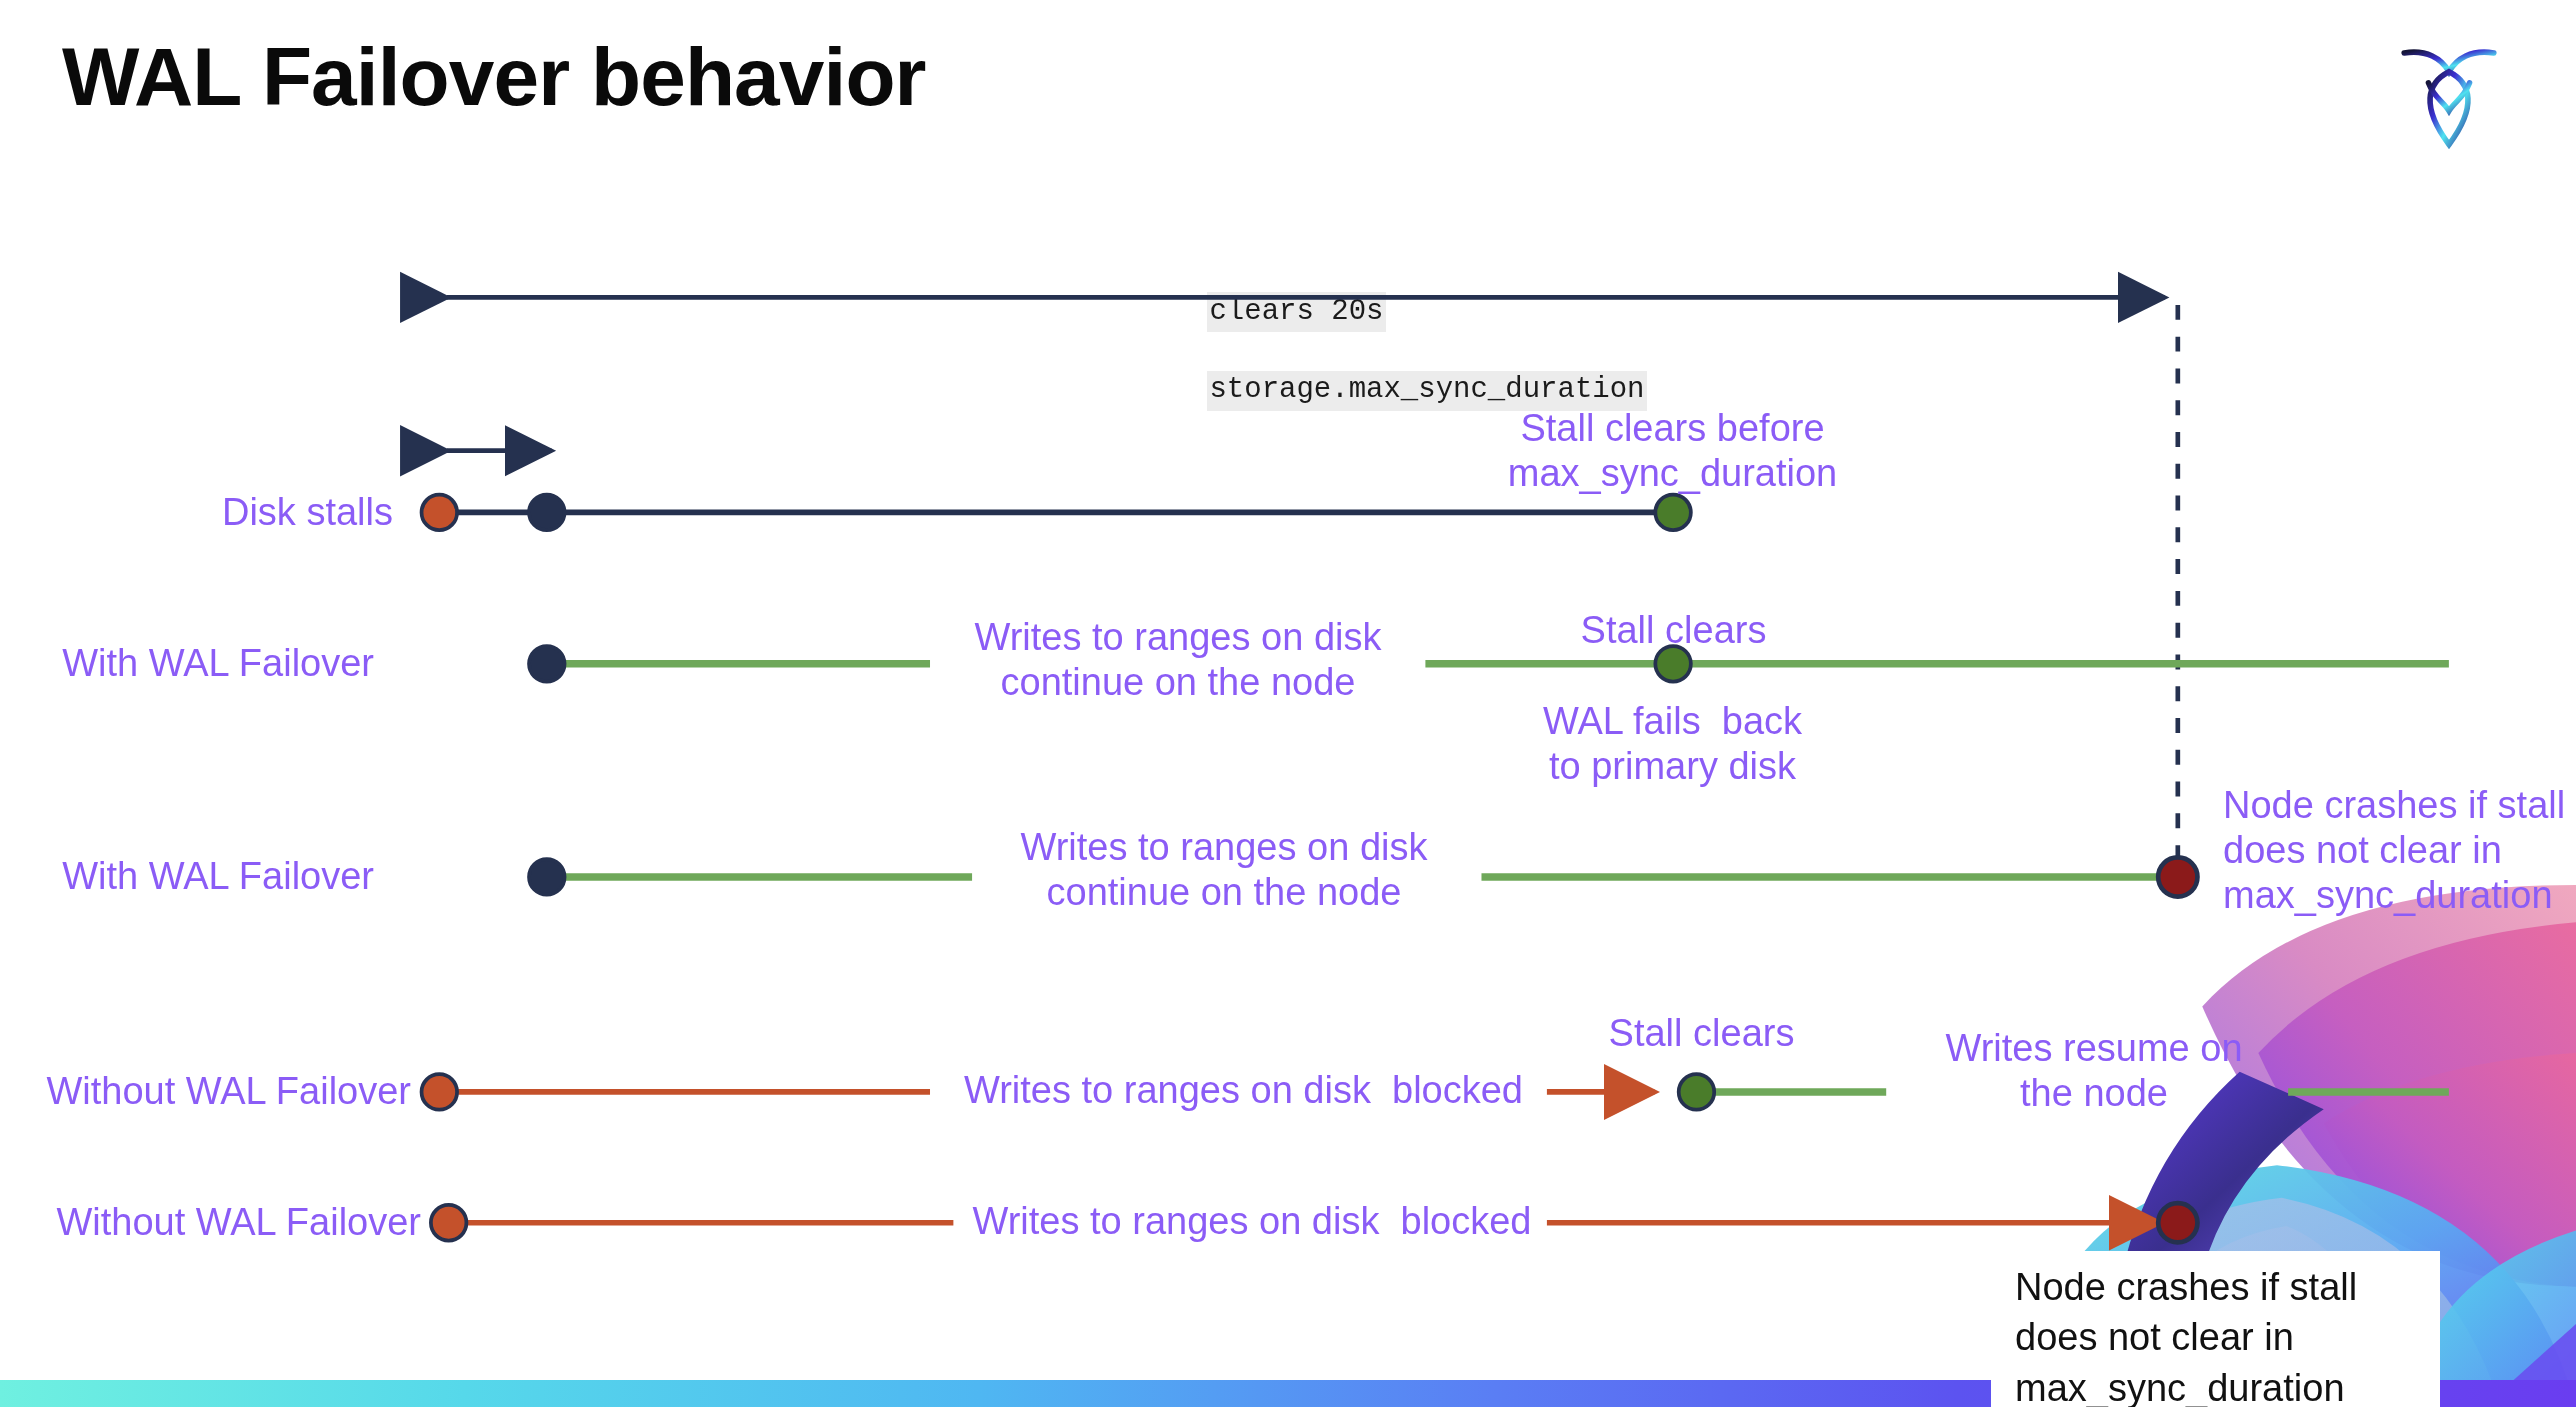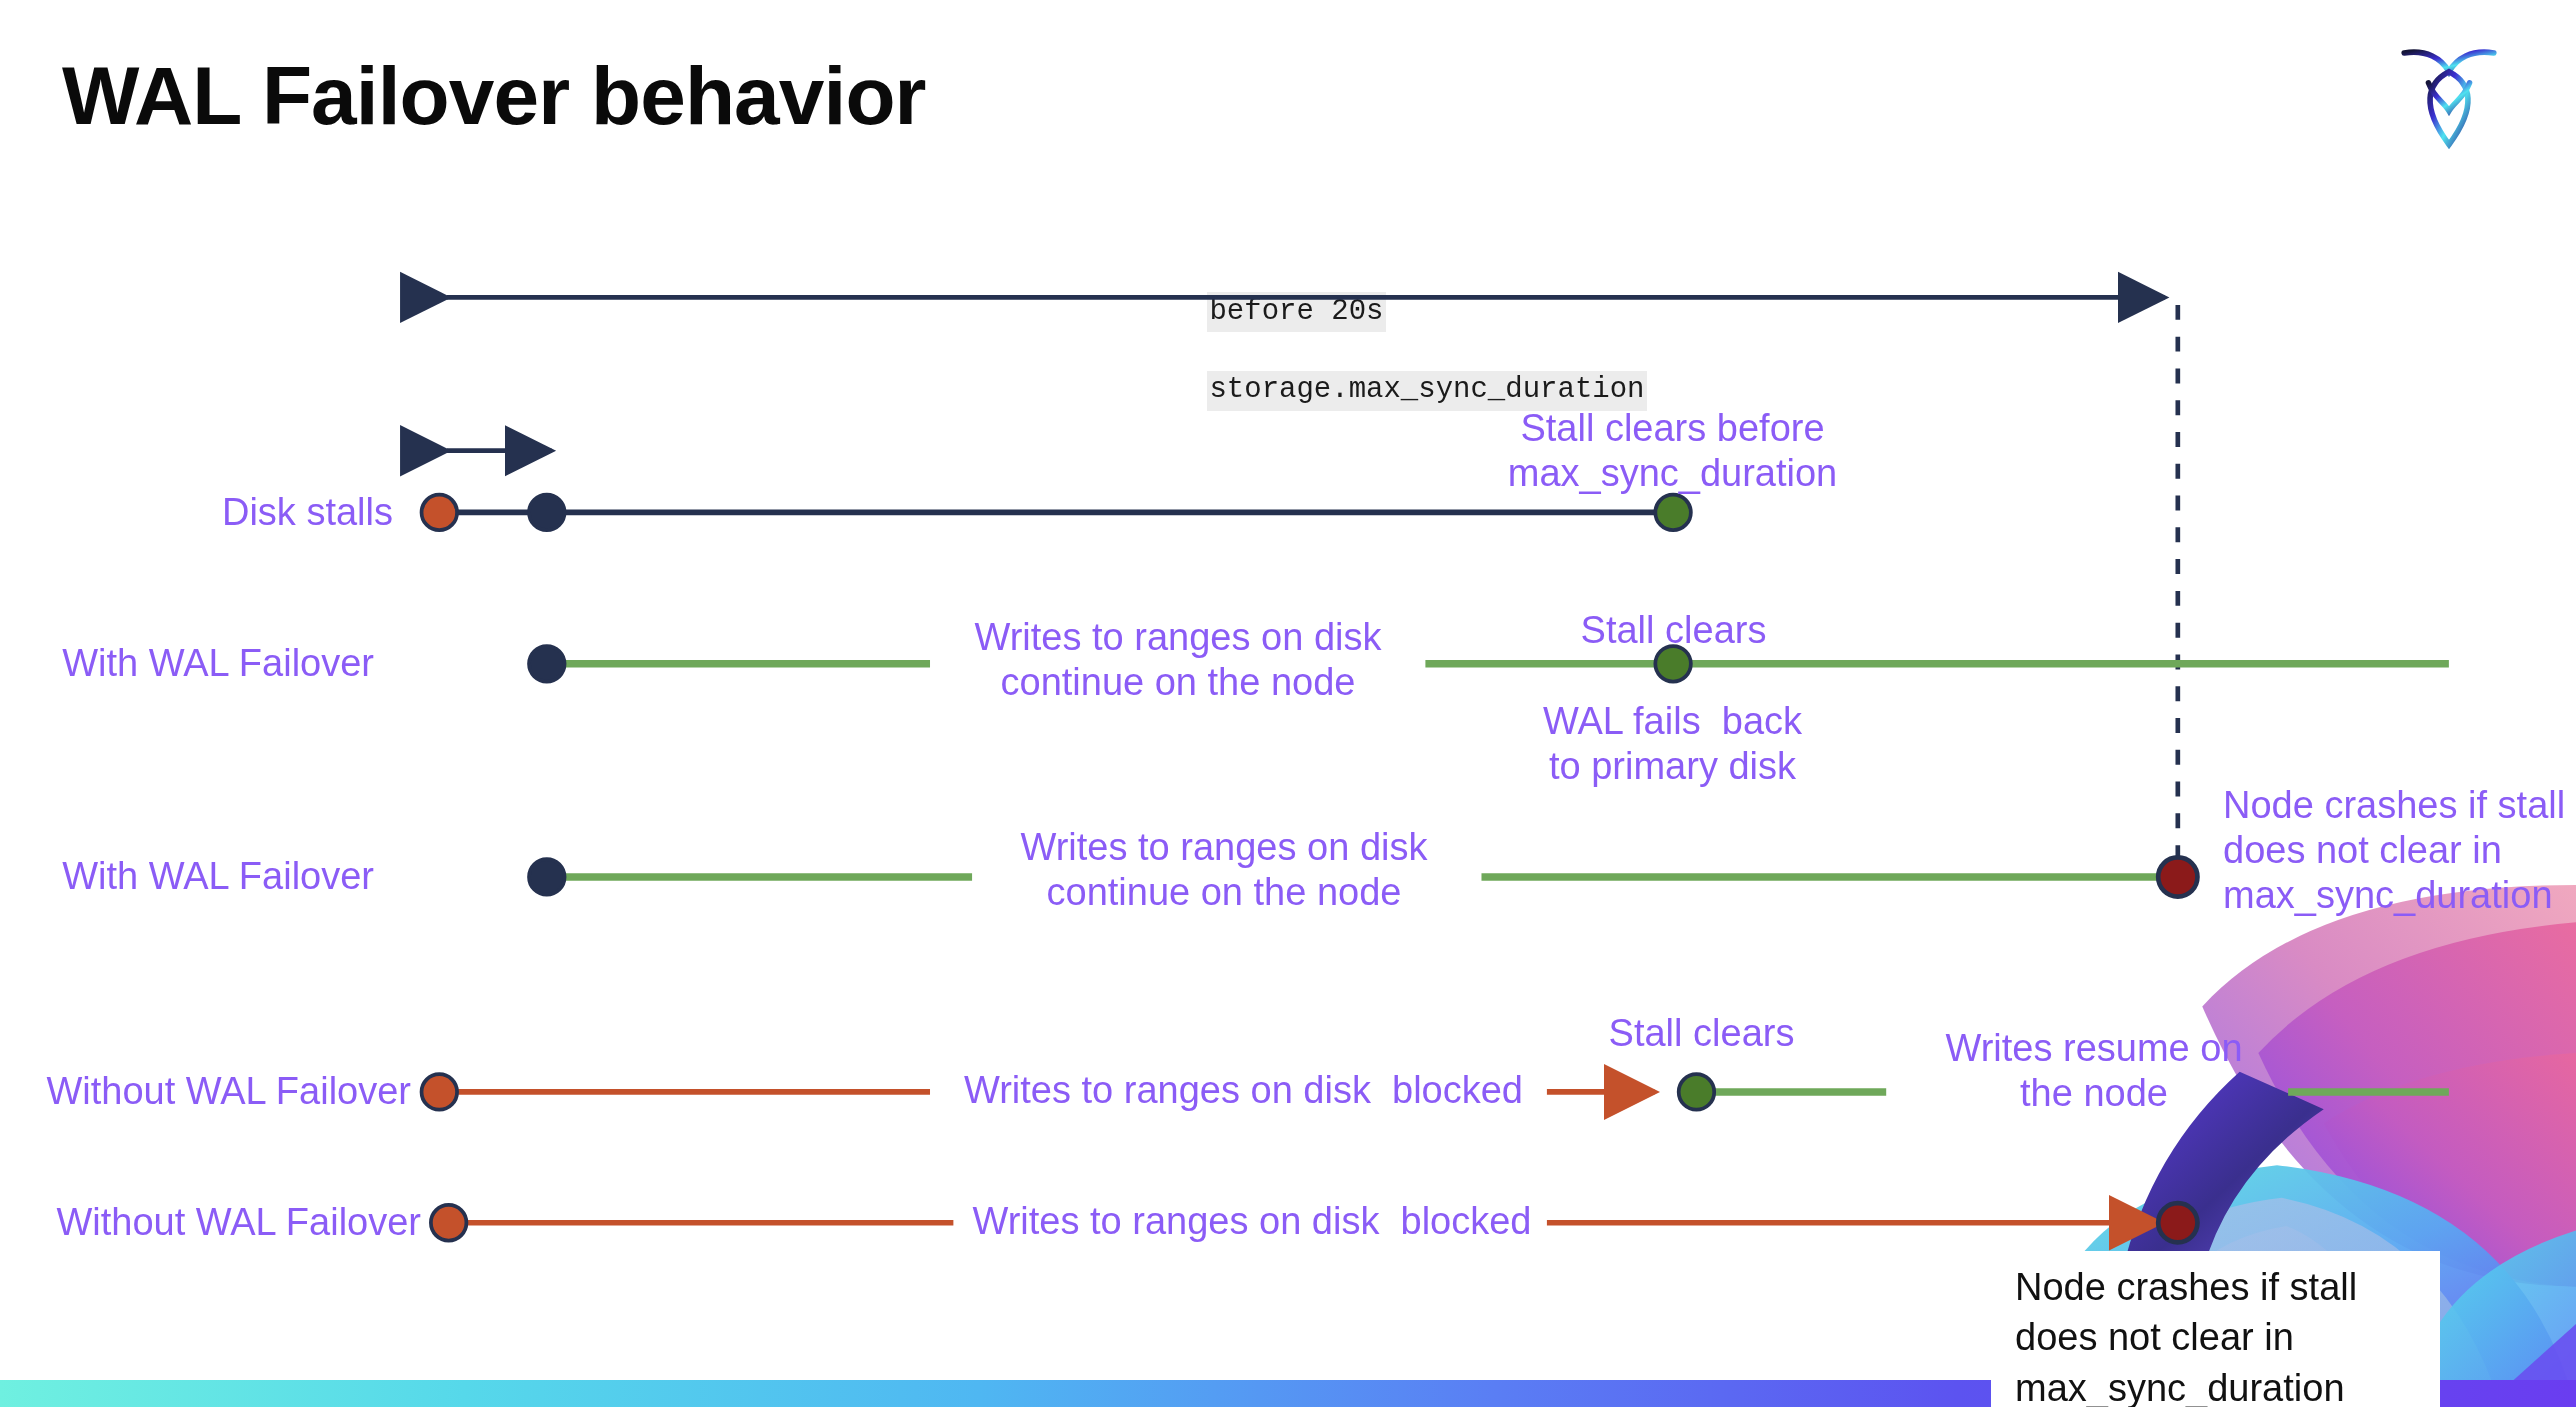--- a/index.html
+++ b/index.html
@@ -7,21 +7,21 @@
   #slide{position:relative;width:2576px;height:1408px;background:#fff;overflow:hidden;}
 
   
   #art{position:absolute;right:0;bottom:0;width:654px;height:523px;pointer-events:none;}
 
   
   #bottombar{position:absolute;left:0;bottom:0;width:2576px;height:28px;
     background:linear-gradient(90deg,#6ff0e0 0%,#56d8ea 18%,#4fb7f2 38%,#5a7ef4 58%,#5c53f0 76%,#6a3df0 100%);}
 
   
-  #title{position:absolute;left:62px;top:55px;font-size:82px;font-weight:bold;
+  #title{position:absolute;left:62px;top:36px;font-size:82px;font-weight:bold;
     letter-spacing:-0.9px;line-height:1;color:#0a0a0a;font-family:"Liberation Sans",sans-serif;}
 
   
   #logo{position:absolute;left:2393px;top:34px;width:112px;height:122px;}
 
   
   .codeblk{position:absolute;font-family:"Liberation Mono",monospace;font-size:29px;
     line-height:1.32;color:#1b1b1b;white-space:pre;}
   .codeblk span{background:#ececec;display:inline-block;padding:0.9px 2.8px;}
 
@@ -105,21 +105,21 @@
     </defs>
     <g fill="none" stroke="url(#lg)" stroke-width="6" stroke-linecap="round">
       <path d="M12,20 C36,16 52,26 60,40 C68,26 84,16 108,20"></path>
       <path d="M60,40 C84,52 90,78 60,118 C30,78 36,52 60,40 Z"></path>
       <path d="M38,52 C44,68 54,72 60,82 C66,72 76,68 82,52"></path>
       <path d="M60,82 L60,118"></path>
     </g>
   </svg>
 
   <div class="codeblk" style="left:1137px;top:254px;">
-    <span>before 20s</span><br>
+    <span>clears 20s</span><br>
     <span>storage.max_sync_duration</span>
   </div>
 
 
   <svg id="wires" viewBox="0 0 2756 1506">
     <defs>
       <marker id="navyArrR" markerWidth="12" markerHeight="12" refX="10" refY="6" orient="auto" markerUnits="strokeWidth">
         <path d="M0,0.5 L11,6 L0,11.5 Z" fill="#25314f"></path>
       </marker>
       <marker id="navyArrL" markerWidth="12" markerHeight="12" refX="10" refY="6" orient="auto" markerUnits="strokeWidth">

